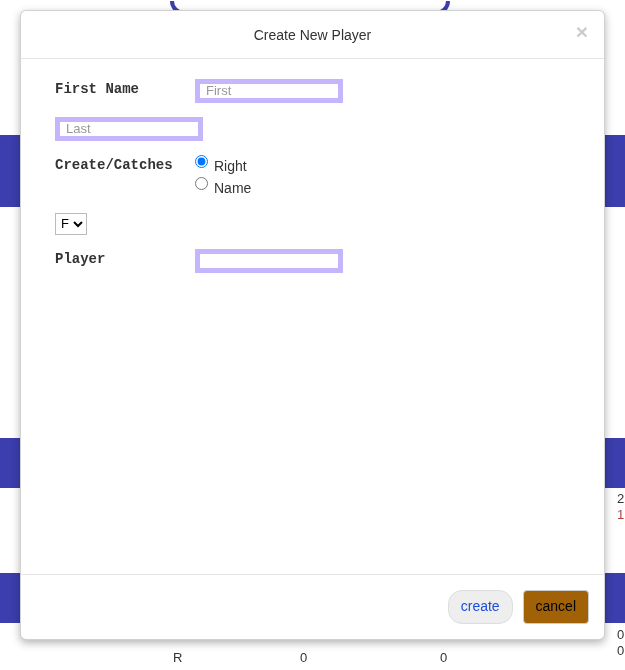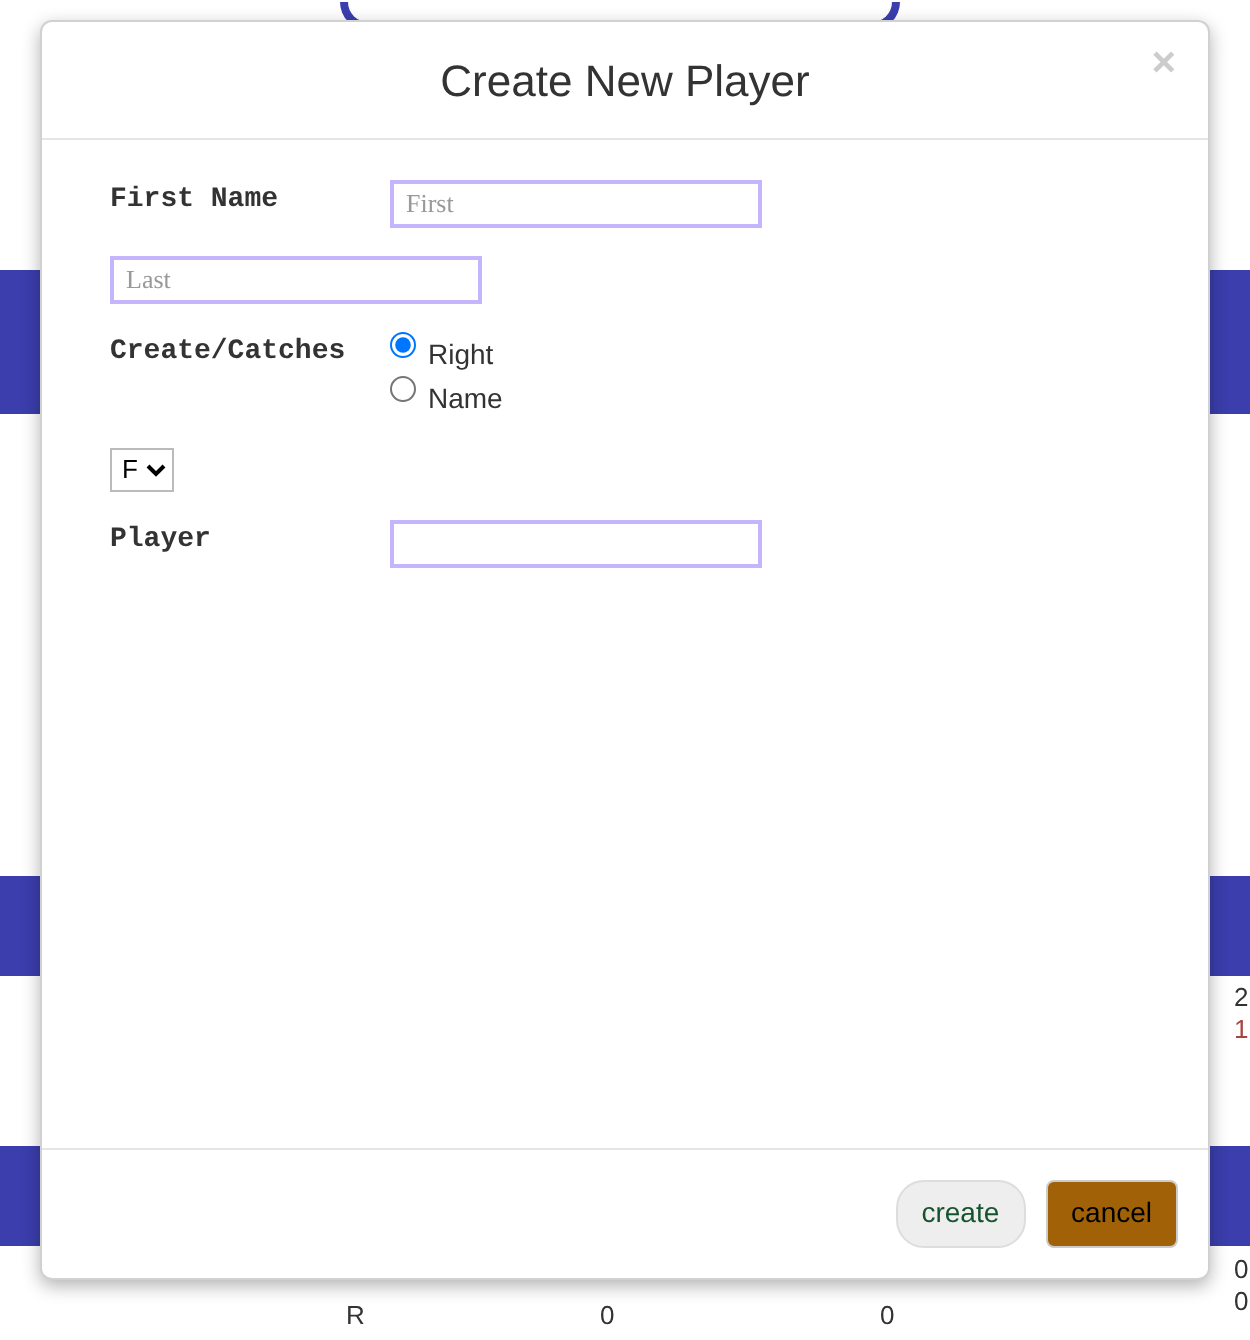--- a/index.html
+++ b/index.html
@@ -44,21 +44,21 @@
       flex-direction: column;
     }
     .modal-header {
       padding: 15px 15px 12px 15px;
       border-bottom: 1px solid #e5e5e5;
       position: relative;
       text-align: center;
     }
     .modal-title {
       margin: 0;
-      font-size: 22px;
+      font-size: 14px;
       font-weight: 400;
       line-height: 1.4;
     }
     .close-btn {
       position: absolute;
       right: 12px;
       top: 10px;
       border: none;
       background: transparent;
       font-size: 21px;
@@ -83,26 +83,26 @@
       flex: 0 0 140px;
       font-weight: bold;
       font-size: 14px;
       padding-top: 2px;
       font-family: Liberation Mono, monospace;
     }
     .form-field {
       flex: 1;
     }
     .text-input {
-      width: 186px;
+      width: 148px;
       height: 24px;
-      border: 2px solid #c4b5fd;
+      border: 5px solid #c4b5fd;
       padding: 2px 6px;
       font-size: 13px;
-      font-family: Liberation Serif, serif;
+      font-family: Liberation Sans, sans-serif;
     }
     .text-input::placeholder {
       color: #999;
     }
     .radio-line {
       display: flex;
       align-items: flex-start;
       gap: 4px;
       line-height: 22px;
     }
@@ -127,21 +127,21 @@
       font-size: 14px;
       line-height: 1.4;
       border-radius: 4px;
       cursor: pointer;
       border: 1px solid #ccc;
       background: #a16207;
       margin-left: 6px;
     }
     .btn-muted {
       background: #eee;
-      color: #14532d;
+      color: #1d4ed8;
       border-color: #ddd;
       border-radius: 14px;
     }
     .pill {
       position: absolute;
       top: 1px;
       left: 170px;
       width: 280px;
       height: 14px;
       background: #fff;

